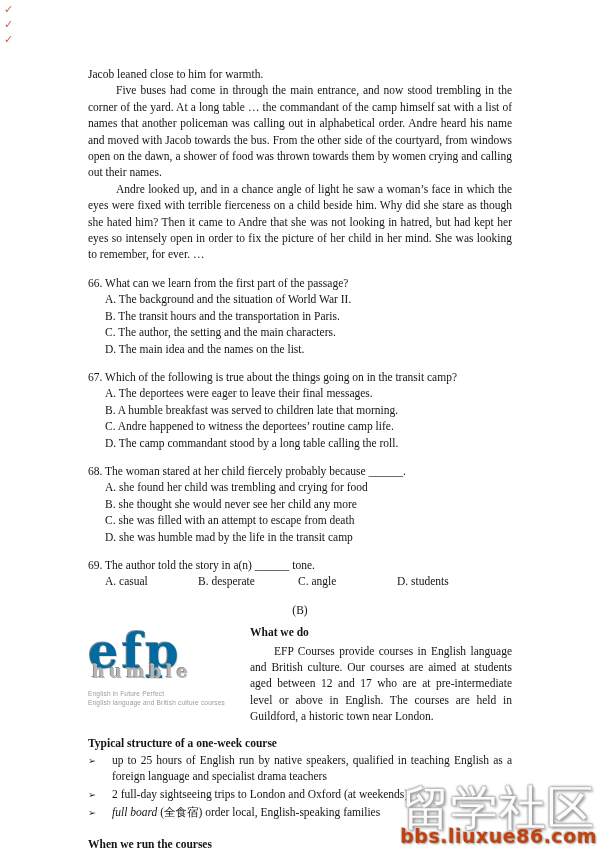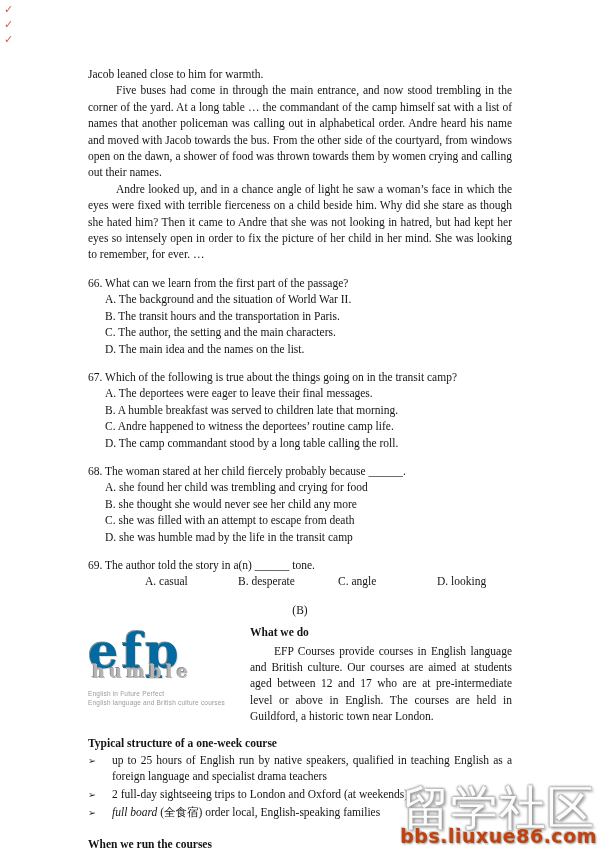--- a/index.html
+++ b/index.html
@@ -14,21 +14,21 @@
   .content {
     position:absolute; left:88px; top:66px; width:424px;
     font-size:11.5px; line-height:16.4px; text-align:justify;
   }
   .para { margin:0; text-indent:28px; }
   .no-indent { text-indent:0; }
   .question { margin-top:12px; }
   .q-stem { text-align:left; }
   .q-option { padding-left:17px; text-align:left; }
   .q-options-row { display:flex; padding-left:17px; text-align:left; }
-  .q-options-row .opt-a { width:93px;margin-left:40px; }
+  .q-options-row .opt-a { width:93px; }
   .q-options-row .opt-b { width:100px; }
   .q-options-row .opt-c { width:99px; }
   .section-label { text-align:center; margin-top:12px; }
   .brochure-row { display:flex; margin-top:6px; }
   .logo { width:150px; flex:none; padding-top:6px; }
   .logo-efp {
     font-family:"DejaVu Serif", serif; font-weight:bold; font-size:48px; line-height:42px;
     letter-spacing:3px; color:#0369a1; text-align:left;
     text-shadow:-1px -1px 0 #8a8a8a, 1px 1px 0 #e2e2e2;
   }
@@ -106,21 +106,21 @@
       <div class="q-option">C. she was filled with an attempt to escape from death</div>
       <div class="q-option">D. she was humble mad by the life in the transit camp</div>
     </div>
 
     <div class="question">
       <div class="q-stem"><span>69.</span> <span>The author told the story in a(n) ______ tone.</span></div>
       <div class="q-options-row">
         <span class="opt-a">A. casual</span>
         <span class="opt-b">B. desperate</span>
         <span class="opt-c">C. angle</span>
-        <span class="opt-d">D. looking</span>
+        <span class="opt-d">D. students</span>
       </div>
     </div>
 
     <div class="section-label">(B)</div>
 
     <div class="brochure-row">
       <div class="logo">
         <div class="logo-efp">efp</div>
         <div class="logo-courses">humble</div>
         <div class="logo-tag first">English in Future Perfect</div>

